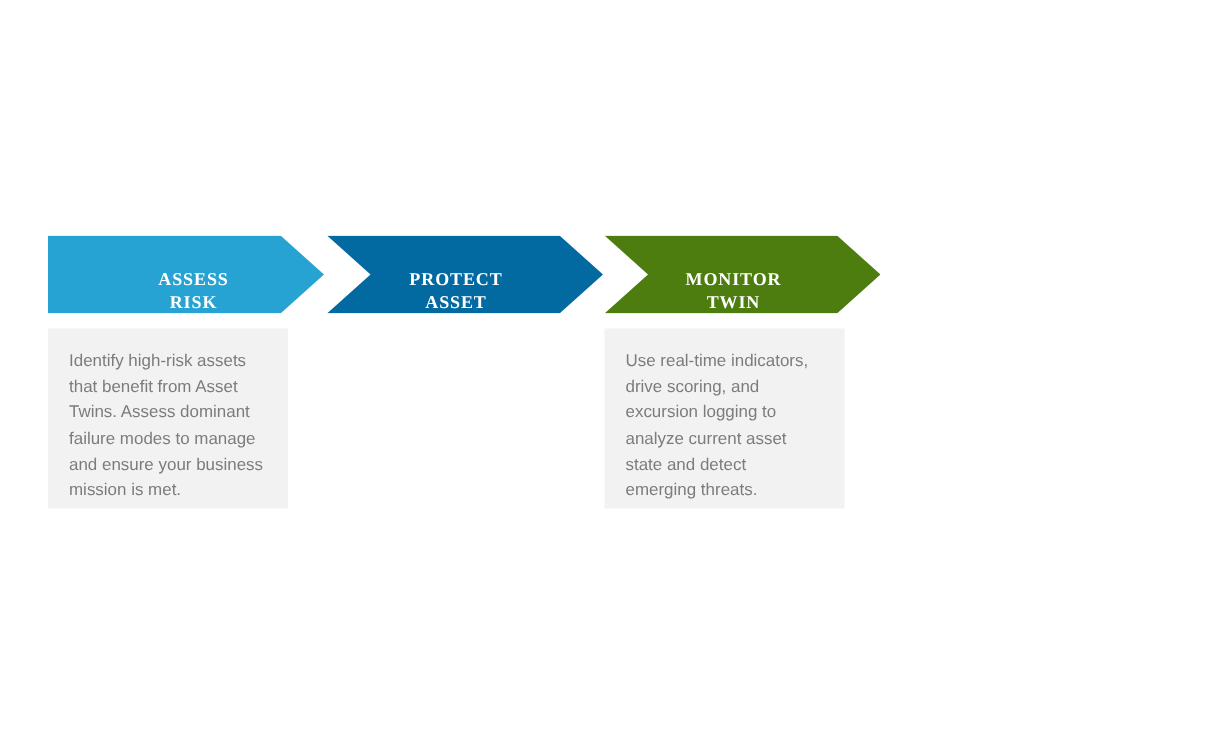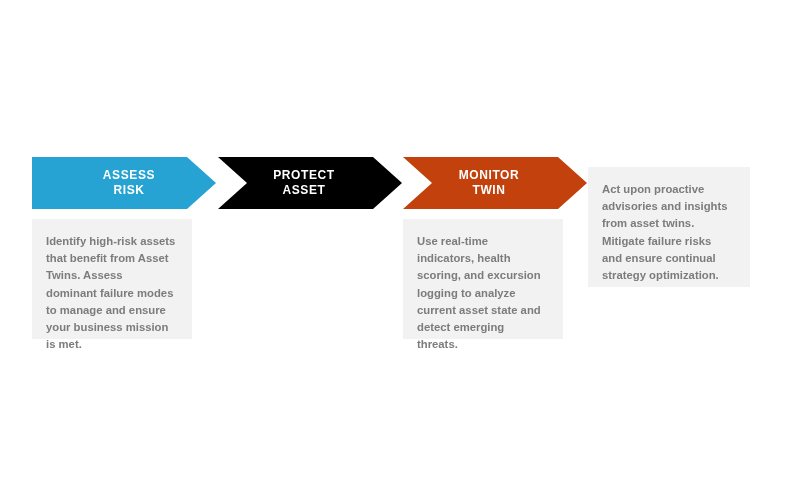--- a/index.html
+++ b/index.html
@@ -25,22 +25,23 @@
   .step {
     position: absolute;
     top: 157px;
   }
 
   
   .chevron {
     position: relative;
     height: 52px;
     display: flex;
-    align-items: center;
+    align-items: flex-end;
     justify-content: center;
+    font-family: Liberation Serif, serif;
   }
   .chevron-first {
     clip-path: polygon(0 0, calc(100% - 29px) 0, 100% 50%, calc(100% - 29px) 100%, 0 100%);
   }
   .chevron-mid {
     clip-path: polygon(0 0, calc(100% - 29px) 0, 100% 50%, calc(100% - 29px) 100%, 0 100%, 29px 50%);
   }
 
   .chevron-title {
     color: #ffffff;
@@ -58,21 +59,20 @@
     left: 5px;
   }
 
   
   .panel {
     margin-top: 10px;
     background: #f2f2f2;
     height: 120px;
     box-sizing: border-box;
     padding: 14px 16px 0 14px;
-    font-weight: bold;
   }
   .panel-text {
     color: #7c7c7c;
     font-size: 11.3px;
     line-height: 17.2px;
     margin: 0;
   }
 </style>
 </head>
 <body>
@@ -83,35 +83,32 @@
     <div class="chevron chevron-first" style="width:184px; background:#26a2d3;">
       <div class="chevron-title">ASSESS
 RISK</div>
     </div>
     <div class="panel" style="width:160px;">
       <p class="panel-text">Identify high-risk assets that benefit from Asset Twins.  Assess dominant failure modes to manage and ensure your business mission is met.</p>
     </div>
   </div>
 
   <div class="step" style="left:218px; width:160px;">
-    <div class="chevron chevron-mid" style="width:184px; background:#000000;">
+    <div class="chevron chevron-mid" style="width:184px; background:#0369a1;">
       <div class="chevron-title">PROTECT
 ASSET</div>
     </div>
   </div>
 
   <div class="step" style="left:403px; width:160px;">
-    <div class="chevron chevron-mid" style="width:184px; background:#c2410c;">
+    <div class="chevron chevron-mid" style="width:184px; background:#4d7c0f;">
       <div class="chevron-title">MONITOR
 TWIN</div>
     </div>
     <div class="panel" style="width:160px;">
-      <p class="panel-text">Use real-time indicators, health scoring, and excursion logging to analyze current asset state and detect emerging threats.</p>
+      <p class="panel-text">Use real-time indicators, drive scoring, and excursion logging to analyze current asset state and detect emerging threats.</p>
     </div>
   </div>
 
   <div class="step" style="left:588px; width:162px;">
-    <div class="panel" style="width:162px;">
-      <p class="panel-text">Act upon proactive advisories and insights from asset twins. Mitigate failure risks and ensure continual strategy optimization.</p>
-    </div>
   </div>
 
 </div>
 
 </body></html>

